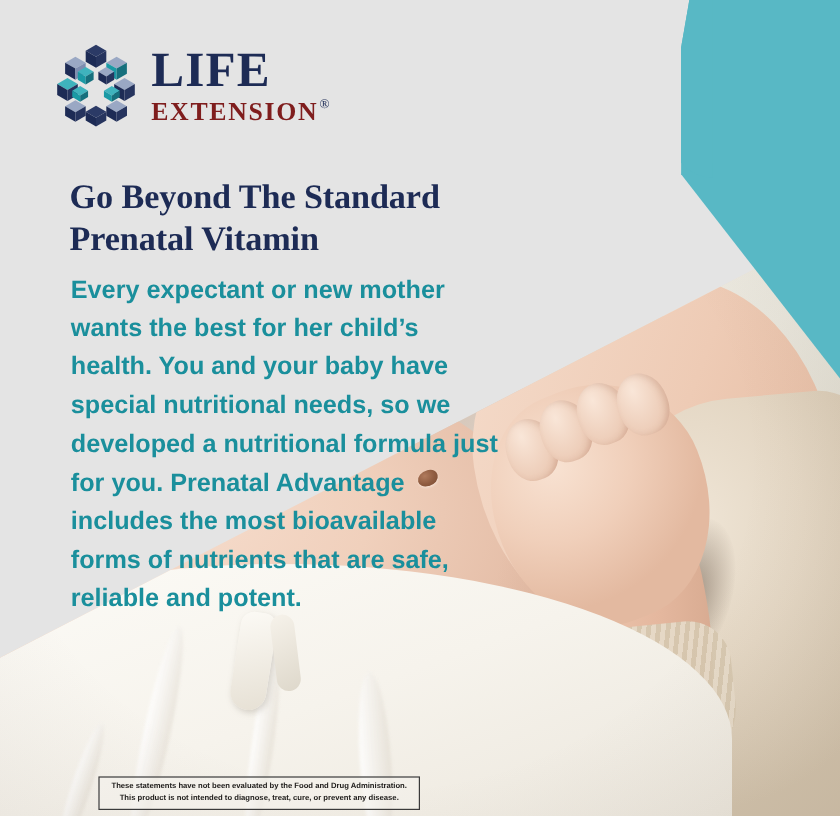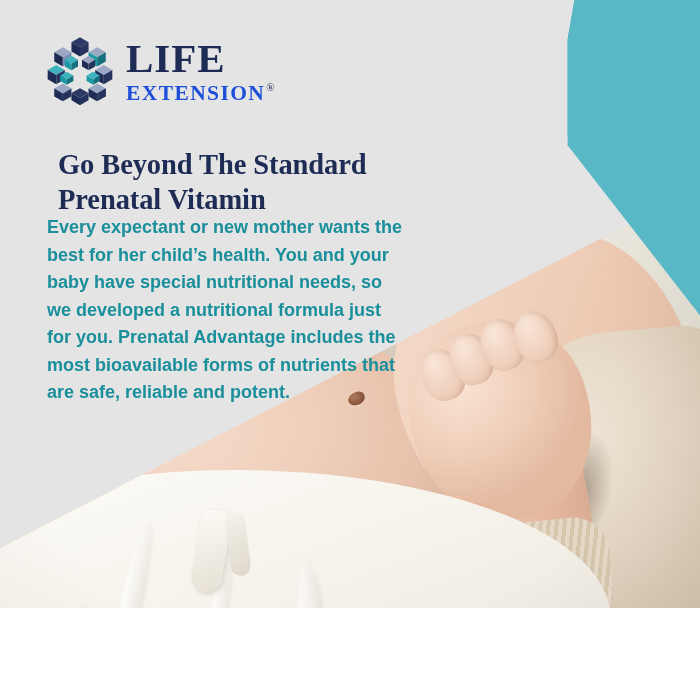--- a/index.html
+++ b/index.html
@@ -4,21 +4,21 @@
 <title>Life Extension — Prenatal Advantage</title>
 <style>
   html, body {
     margin: 0;
     padding: 0;
     background: #ffffff;
   }
   .canvas {
     position: relative;
     width: 700px;
-    height: 608px;
+    height: 680px;
     overflow: hidden;
     background: #e4e4e4;
     font-family: "Liberation Sans", sans-serif;
   }
 
   
   .teal-accent {
     position: absolute;
     top: -2px;
     right: -2px;
@@ -286,21 +286,21 @@
   .logo-ext-wrap {
     display: flex;
     align-items: flex-start;
     margin-top: 4px;
   }
   .logo-ext {
     font-family: "Liberation Serif", serif;
     font-weight: bold;
     font-size: 21.5px;
     letter-spacing: 1.4px;
-    color: #1d4ed8;
+    color: #7f1d1d;
   }
   .logo-reg {
     font-family: "Liberation Serif", serif;
     font-size: 11px;
     color: #1d2b55;
     margin-left: 1px;
     margin-top: -1px;
   }
 
   
@@ -317,24 +317,24 @@
     color: #1d2b55;
     letter-spacing: -0.1px;
   }
 
   
   .body-copy {
     position: absolute;
     left: 47px;
     top: 214px;
     width: 360px;
-    margin: 0;
+    margin: 12px;
     font-family: "Liberation Sans", sans-serif;
     font-weight: bold;
-    font-size: 18px;
+    font-size: 21px;
     line-height: 1.53;
     color: #1a8f9c;
   }
 
   
   .disclaimer {
     position: absolute;
     left: 82px;
     top: 647px;
     width: 268px;

